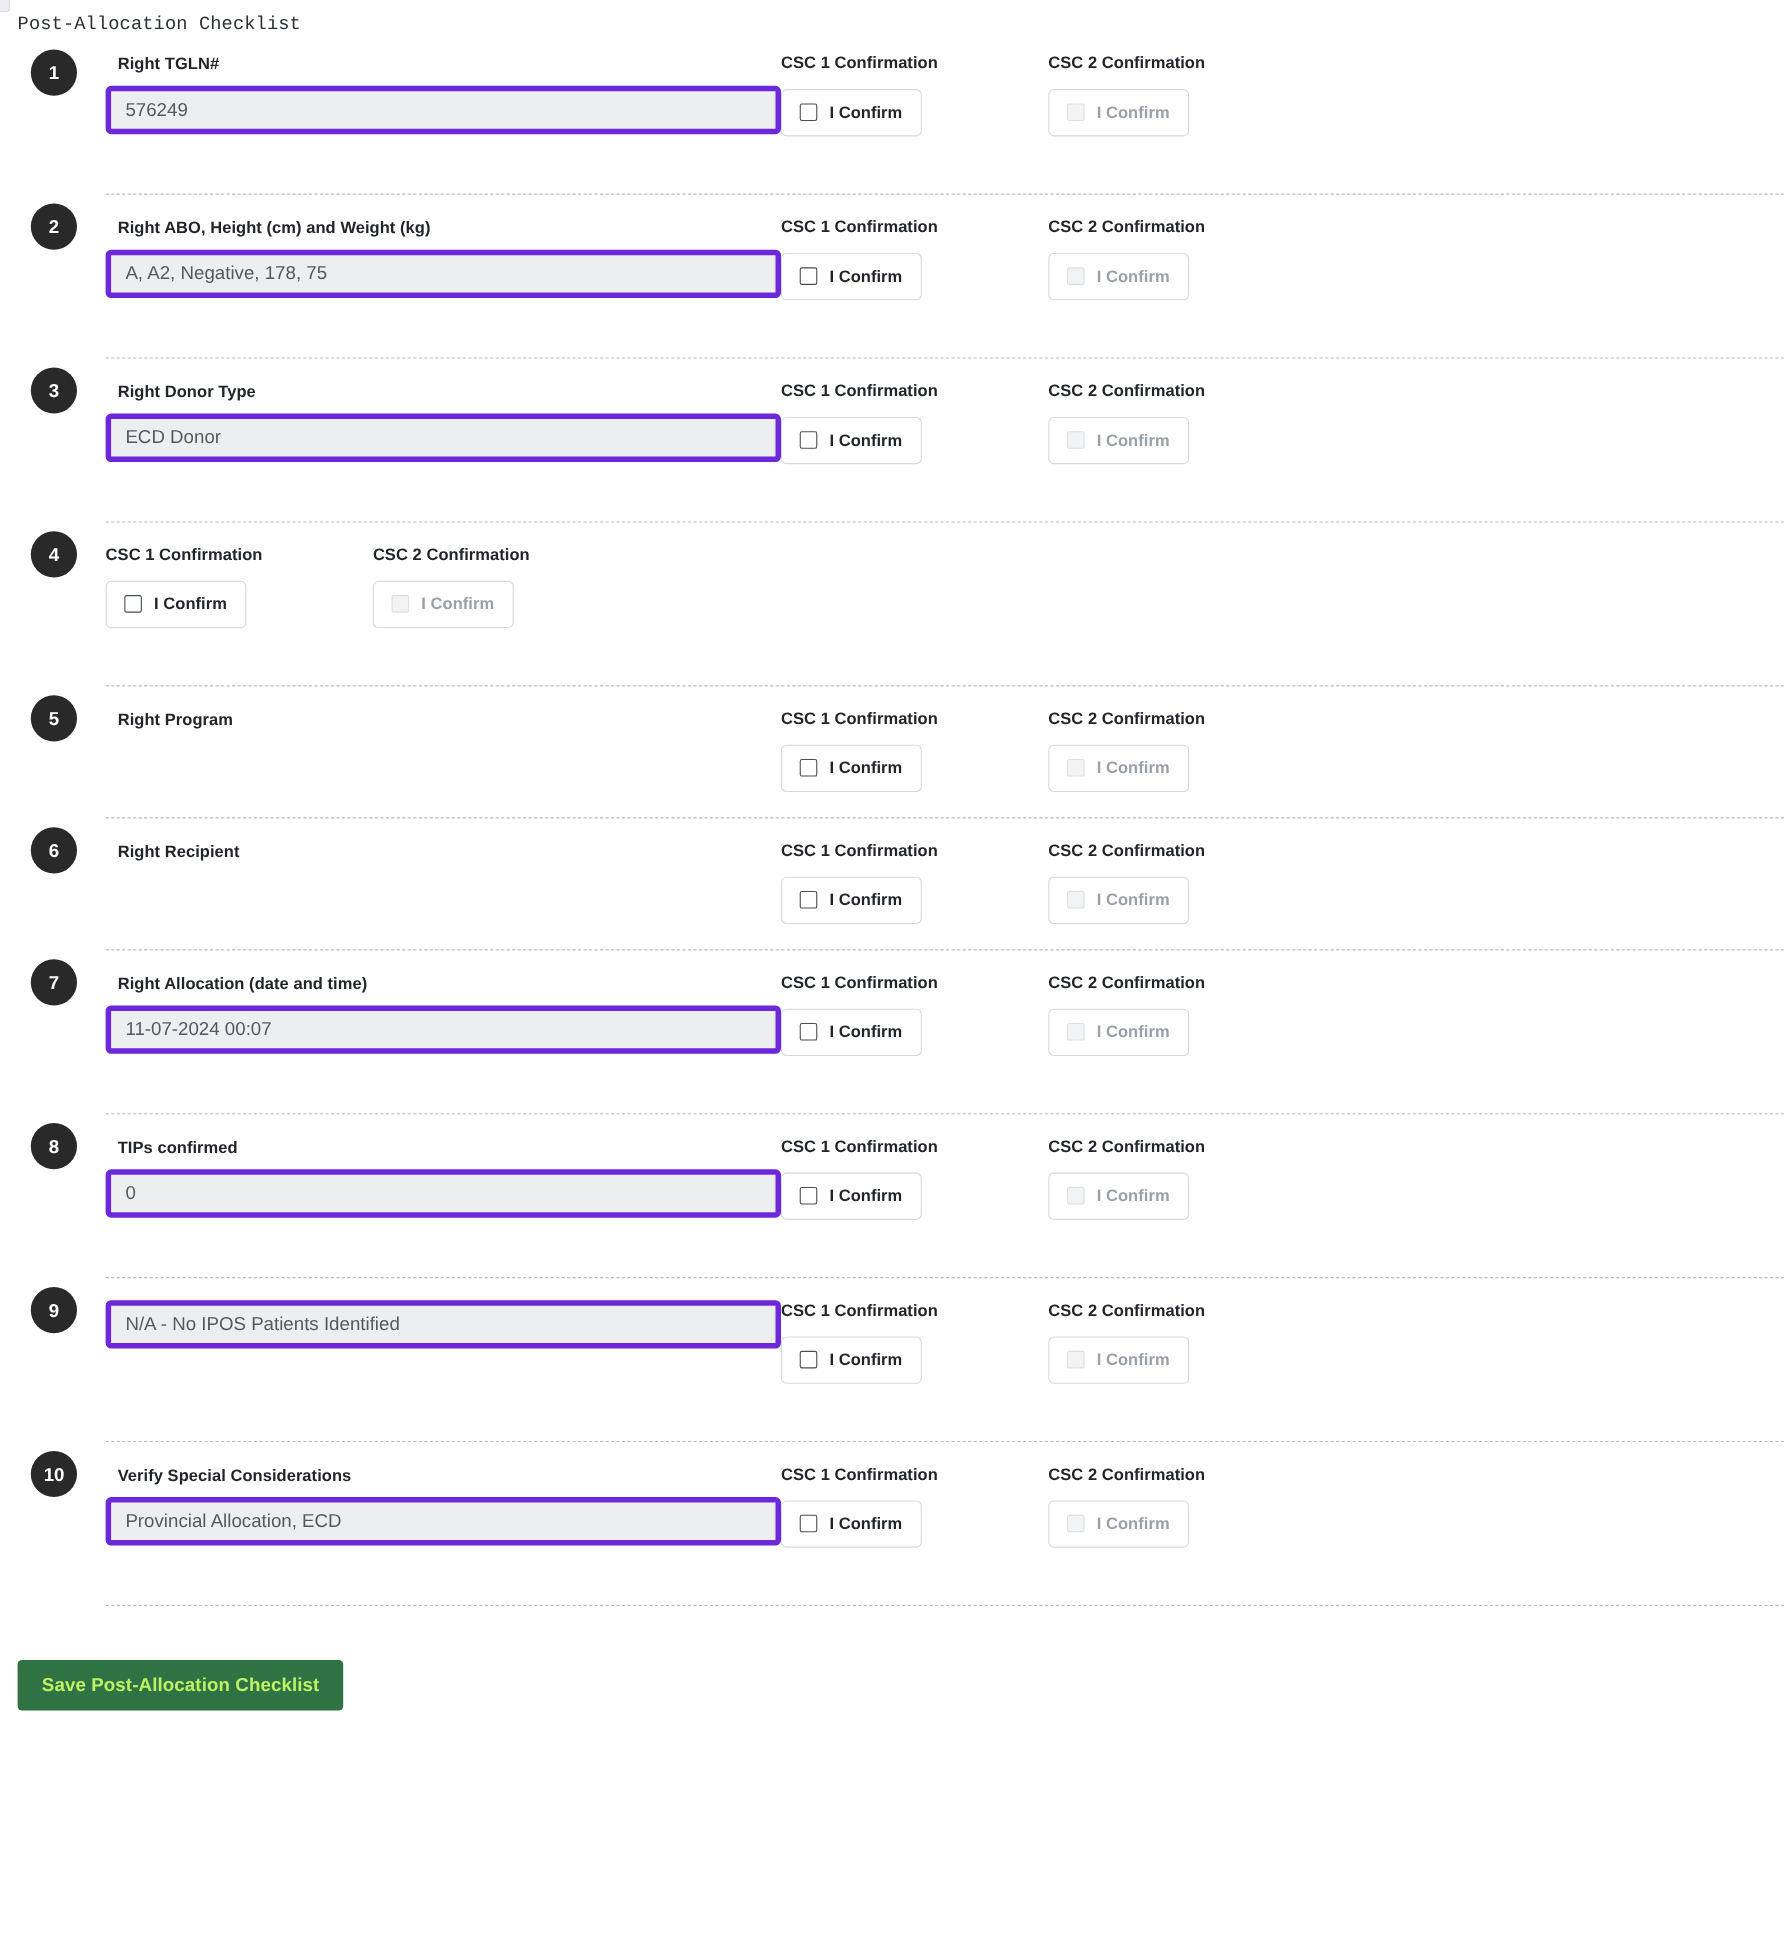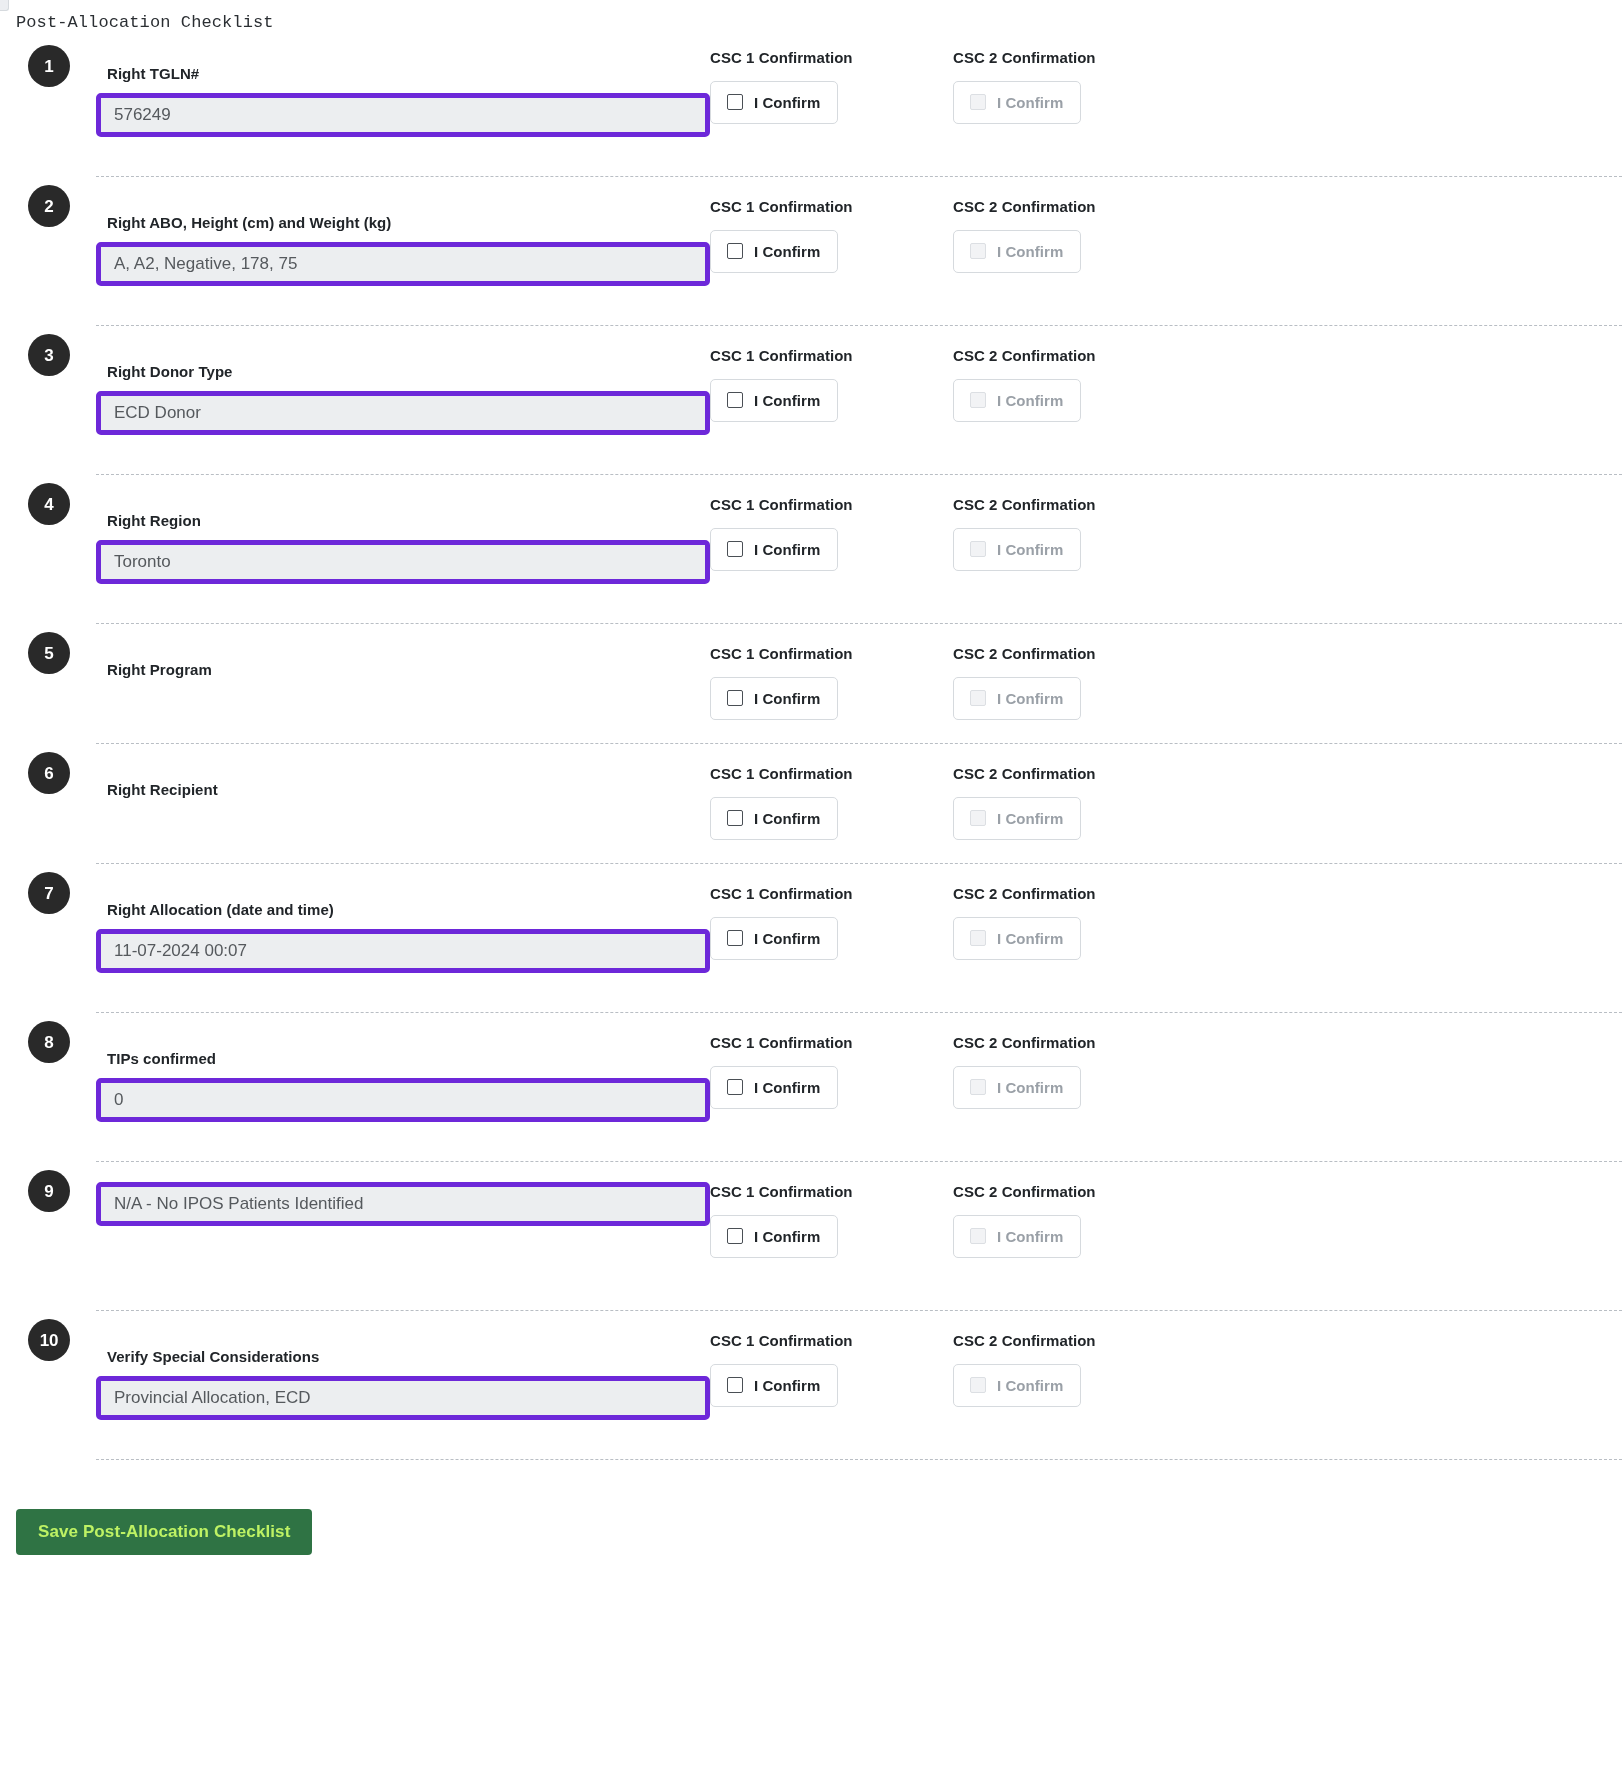--- a/index.html
+++ b/index.html
@@ -90,21 +90,21 @@
   .field-col {
     width: 614px;
     flex: 0 0 614px;
     padding-top: 3px;
   }
   .field-label {
     font-size: 15px;
     font-weight: 700;
     color: #212529;
     line-height: 1.3;
-    margin: 16px 0 9px 11px;
+    margin: 1px 0 9px 11px;
     letter-spacing: .05px;
   }
   .field-input {
     display: block;
     width: 614px;
     height: 44px;
     background: #eceef0;
     border: 5px solid #6d28d9;
     border-radius: 5px;
     font-family: "Liberation Sans", "DejaVu Sans", sans-serif;
@@ -249,24 +249,20 @@
             <span class="cb"></span>
             <span class="confirm-label">I Confirm</span>
           </label></div>
         <div class="csc-col second"><div class="csc-title">CSC 2 Confirmation</div><label class="confirm-box disabled">
             <span class="cb"></span>
             <span class="confirm-label">I Confirm</span>
           </label></div>
       </div>
       <div class="row tall">
         <div class="badge">4</div>
-        <div class="field-col">
-          <div class="field-label">Right Region</div>
-          <input type="text" class="field-input" value="Toronto" style="">
-        </div>
         <div class="csc-col"><div class="csc-title">CSC 1 Confirmation</div><label class="confirm-box">
             <span class="cb"></span>
             <span class="confirm-label">I Confirm</span>
           </label></div>
         <div class="csc-col second"><div class="csc-title">CSC 2 Confirmation</div><label class="confirm-box disabled">
             <span class="cb"></span>
             <span class="confirm-label">I Confirm</span>
           </label></div>
       </div>
       <div class="row short">

